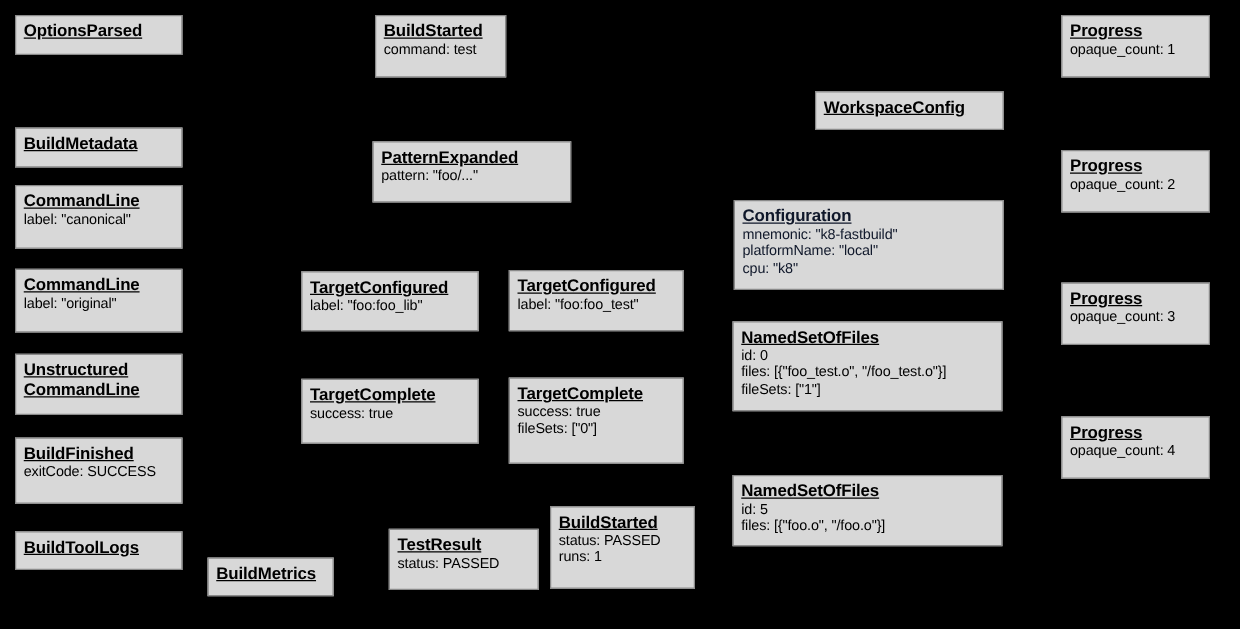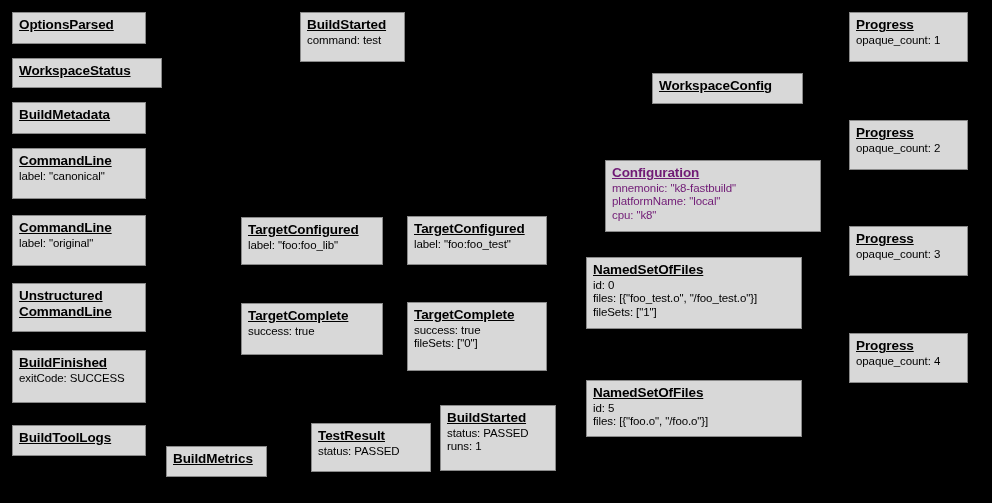--- a/index.html
+++ b/index.html
@@ -50,23 +50,20 @@
   .node-title:empty { display: none; }
   .node-fields:empty { display: none; }
 </style>
 </head>
 <body>
 
 <div id="canvas" style="background: rgb(0, 0, 0);">
     <div class="node" style="left: 12px; top: 12px; width: 134px; height: 32px; background: rgb(216, 216, 216); border-color: rgb(138, 138, 138); color: rgb(0, 0, 0);">
       <span class="node-title">OptionsParsed</span>
     </div>
-    <div class="node" style="left: 12px; top: 58px; width: 150px; height: 30px; background: rgb(216, 216, 216); border-color: rgb(138, 138, 138); color: rgb(0, 0, 0);">
-      <span class="node-title">WorkspaceStatus</span>
-    </div>
     <div class="node" style="left: 12px; top: 102px; width: 134px; height: 32px; background: rgb(216, 216, 216); border-color: rgb(138, 138, 138); color: rgb(0, 0, 0);">
       <span class="node-title">BuildMetadata</span>
     </div>
     <div class="node" style="left: 12px; top: 148px; width: 134px; height: 51px; background: rgb(216, 216, 216); border-color: rgb(138, 138, 138); color: rgb(0, 0, 0);">
       <span class="node-title">CommandLine</span>
       <span class="node-fields">
         <span class="node-field">label: "canonical"</span>
       </span>
     </div>
     <div class="node" style="left: 12px; top: 215px; width: 134px; height: 51px; background: rgb(216, 216, 216); border-color: rgb(138, 138, 138); color: rgb(0, 0, 0);">
@@ -88,20 +85,26 @@
     <div class="node" style="left: 12px; top: 425px; width: 134px; height: 31px; background: rgb(216, 216, 216); border-color: rgb(138, 138, 138); color: rgb(0, 0, 0);">
       <span class="node-title">BuildToolLogs</span>
     </div>
     <div class="node" style="left: 166px; top: 446px; width: 101px; height: 31px; background: rgb(216, 216, 216); border-color: rgb(138, 138, 138); color: rgb(0, 0, 0);">
       <span class="node-title">BuildMetrics</span>
     </div>
     <div class="node" style="left: 300px; top: 12px; width: 105px; height: 50px; background: rgb(216, 216, 216); border-color: rgb(138, 138, 138); color: rgb(0, 0, 0);">
       <span class="node-title">BuildStarted</span>
       <span class="node-fields">
         <span class="node-field">command: test</span>
+      </span>
+    </div>
+    <div class="node" style="left: 298px; top: 113px; width: 159px; height: 49px; background: rgb(216, 216, 216); border-color: rgb(138, 138, 138); color: rgb(0, 0, 0);">
+      <span class="node-title">PatternExpanded</span>
+      <span class="node-fields">
+        <span class="node-field">pattern: "foo/..."</span>
       </span>
     </div>
     <div class="node" style="left: 241px; top: 217px; width: 142px; height: 48px; background: rgb(216, 216, 216); border-color: rgb(138, 138, 138); color: rgb(0, 0, 0);">
       <span class="node-title">TargetConfigured</span>
       <span class="node-fields">
         <span class="node-field">label: "foo:foo_lib"</span>
       </span>
     </div>
     <div class="node" style="left: 407px; top: 216px; width: 140px; height: 49px; background: rgb(216, 216, 216); border-color: rgb(138, 138, 138); color: rgb(0, 0, 0);">
       <span class="node-title">TargetConfigured</span>
@@ -131,21 +134,21 @@
     <div class="node" style="left: 440px; top: 405px; width: 116px; height: 66px; background: rgb(216, 216, 216); border-color: rgb(138, 138, 138); color: rgb(0, 0, 0);">
       <span class="node-title">BuildStarted</span>
       <span class="node-fields">
         <span class="node-field">status: PASSED</span>
         <span class="node-field">runs: 1</span>
       </span>
     </div>
     <div class="node" style="left: 652px; top: 73px; width: 151px; height: 31px; background: rgb(216, 216, 216); border-color: rgb(138, 138, 138); color: rgb(0, 0, 0);">
       <span class="node-title">WorkspaceConfig</span>
     </div>
-    <div class="node" style="left: 605px; top: 160px; width: 216px; height: 72px; background: rgb(216, 216, 216); border-color: rgb(138, 138, 138); color: #701a75;">
+    <div class="node" style="left: 587px; top: 160px; width: 216px; height: 72px; background: rgb(216, 216, 216); border-color: rgb(138, 138, 138); color: #0f172a;">
       <span class="node-title">Configuration</span>
       <span class="node-fields">
         <span class="node-field">mnemonic: "k8-fastbuild"</span>
         <span class="node-field">platformName: "local"</span>
         <span class="node-field">cpu: "k8"</span>
       </span>
     </div>
     <div class="node" style="left: 586px; top: 257px; width: 216px; height: 72px; background: rgb(216, 216, 216); border-color: rgb(138, 138, 138); color: rgb(0, 0, 0);">
       <span class="node-title">NamedSetOfFiles</span>
       <span class="node-fields">

